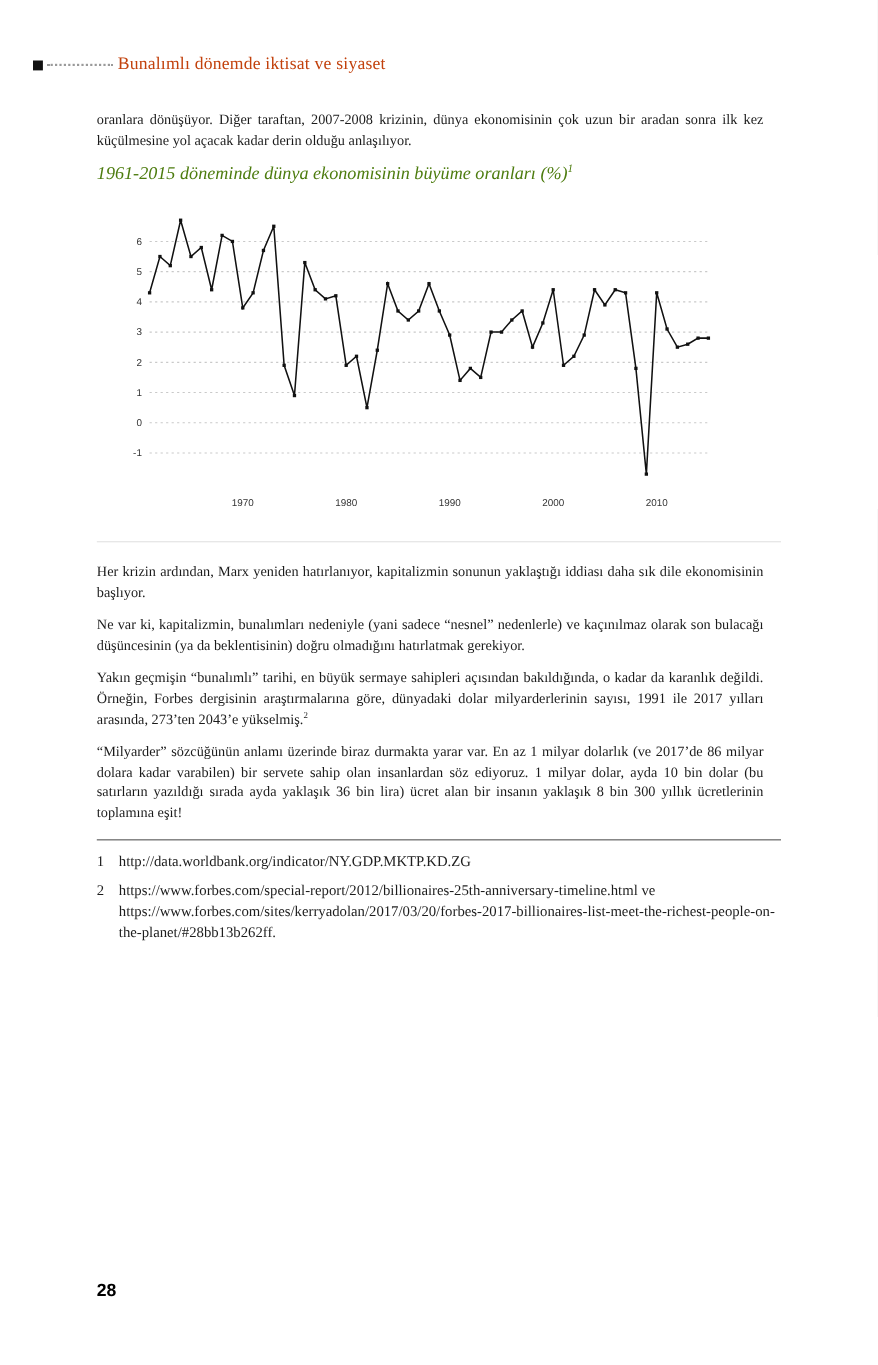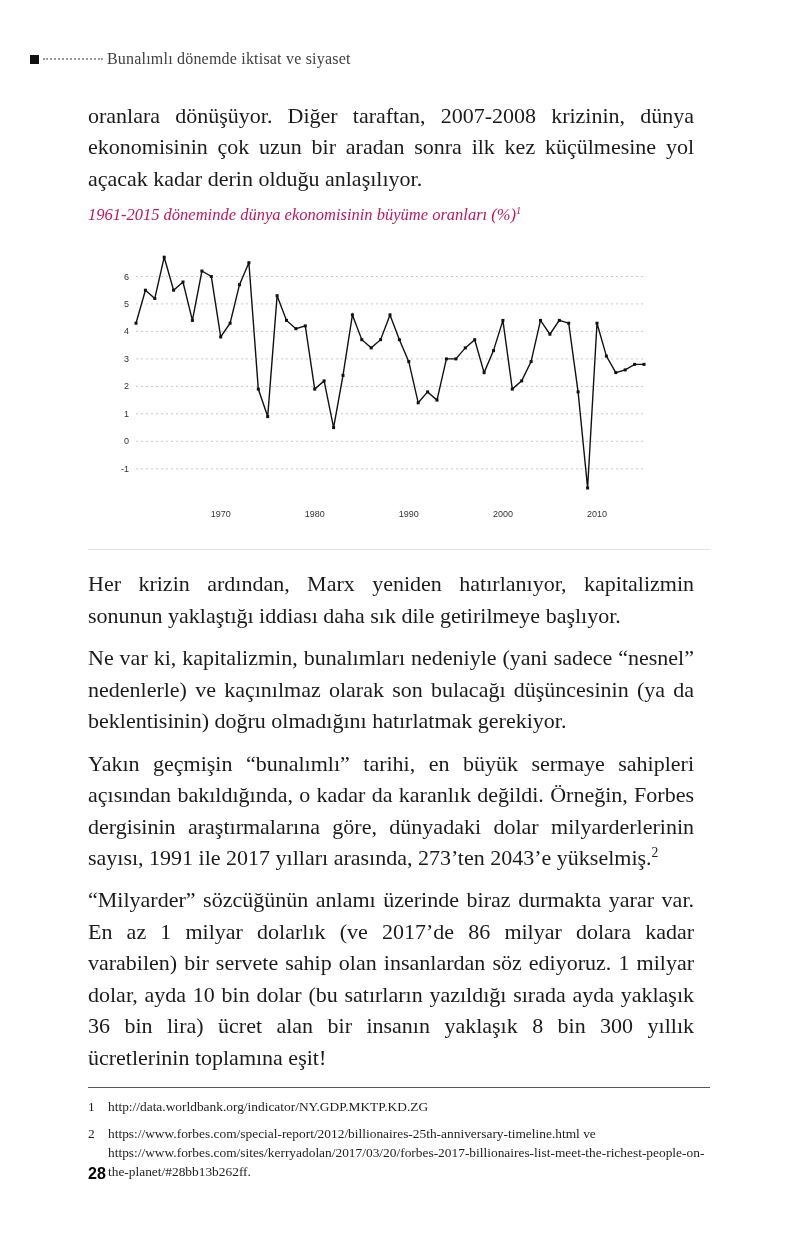--- a/index.html
+++ b/index.html
@@ -28,40 +28,40 @@
   }
   .hdr-dots {
     width: 60px;
     border-top: 2px dotted #9a9a9a;
     margin: 0 4px 0 4px;
     flex: none;
   }
   .hdr-title {
     font-size: 16px;
     letter-spacing: 0.2px;
-    color: #404040;
+    color: #c2410c;
     font-family: Liberation Serif, serif;
   }
   .content {
     position: absolute;
     top: 100px;
     left: 88px;
     width: 622px;
   }
   .para {
-    font-size: 22px;
+    font-size: 13px;
     line-height: 1.43;
     text-align: justify;
     margin: 0 16px 11px 0;
   }
   .caption {
     font-size: 16.5px;
     font-style: italic;
     margin: 4px 0 10px 0;
-    color: #be185d;
+    color: #4d7c0f;
   }
   sup { font-size: 0.62em; line-height: 0; }
   .chart-figure {
     margin: 6px 0 18px 0;
     padding: 4px 0 10px 18px;
     border-bottom: 1px solid #e2e2e2;
     box-sizing: border-box;
     width: 100%;
   }
   .chart-figure svg { display: block; }
@@ -186,21 +186,21 @@
           <rect x="480.1" y="247.5" width="3" height="3" fill="#111111"></rect>
           <rect x="489.5" y="82.7" width="3" height="3" fill="#111111"></rect>
           <rect x="498.9" y="115.6" width="3" height="3" fill="#111111"></rect>
           <rect x="508.3" y="132.1" width="3" height="3" fill="#111111"></rect>
           <rect x="517.7" y="129.4" width="3" height="3" fill="#111111"></rect>
           <rect x="527.1" y="123.9" width="3" height="3" fill="#111111"></rect>
           <rect x="536.5" y="123.9" width="3" height="3" fill="#111111"></rect>
         </svg>
     </figure>
 
-    <p class="para">Her krizin ardından, Marx yeniden hatırlanıyor, kapitalizmin sonunun yaklaştığı iddiası daha sık dile getirilmeye başlıyor.</p>
+    <p class="para">Her krizin ardından, Marx yeniden hatırlanıyor, kapitalizmin sonunun yaklaştığı iddiası daha sık dile ekonomisinin başlıyor.</p>
 
     <p class="para">Ne var ki, kapitalizmin, bunalımları nedeniyle (yani sadece “nesnel” nedenlerle) ve kaçınılmaz olarak son bulacağı düşüncesinin (ya da beklentisinin) doğru olmadığını hatırlatmak gerekiyor.</p>
 
     <p class="para"><span>Yakın geçmişin “bunalımlı” tarihi, en büyük sermaye sahipleri açısından bakıldığında, o kadar da karanlık değildi. Örneğin, Forbes dergisinin araştırmalarına göre, dünyadaki dolar milyarderlerinin sayısı, 1991 ile 2017 yılları arasında, 273’ten 2043’e yükselmiş.</span><sup>2</sup></p>
 
     <p class="para">“Milyarder” sözcüğünün anlamı üzerinde biraz durmakta yarar var. En az 1 milyar dolarlık (ve 2017’de 86 milyar dolara kadar varabilen) bir servete sahip olan insanlardan söz ediyoruz. 1 milyar dolar, ayda 10 bin dolar (bu satırların yazıldığı sırada ayda yaklaşık 36 bin lira) ücret alan bir insanın yaklaşık 8 bin 300 yıllık ücretlerinin toplamına eşit!</p>
 
 
     <div class="footnotes">
       <div class="footnote">

